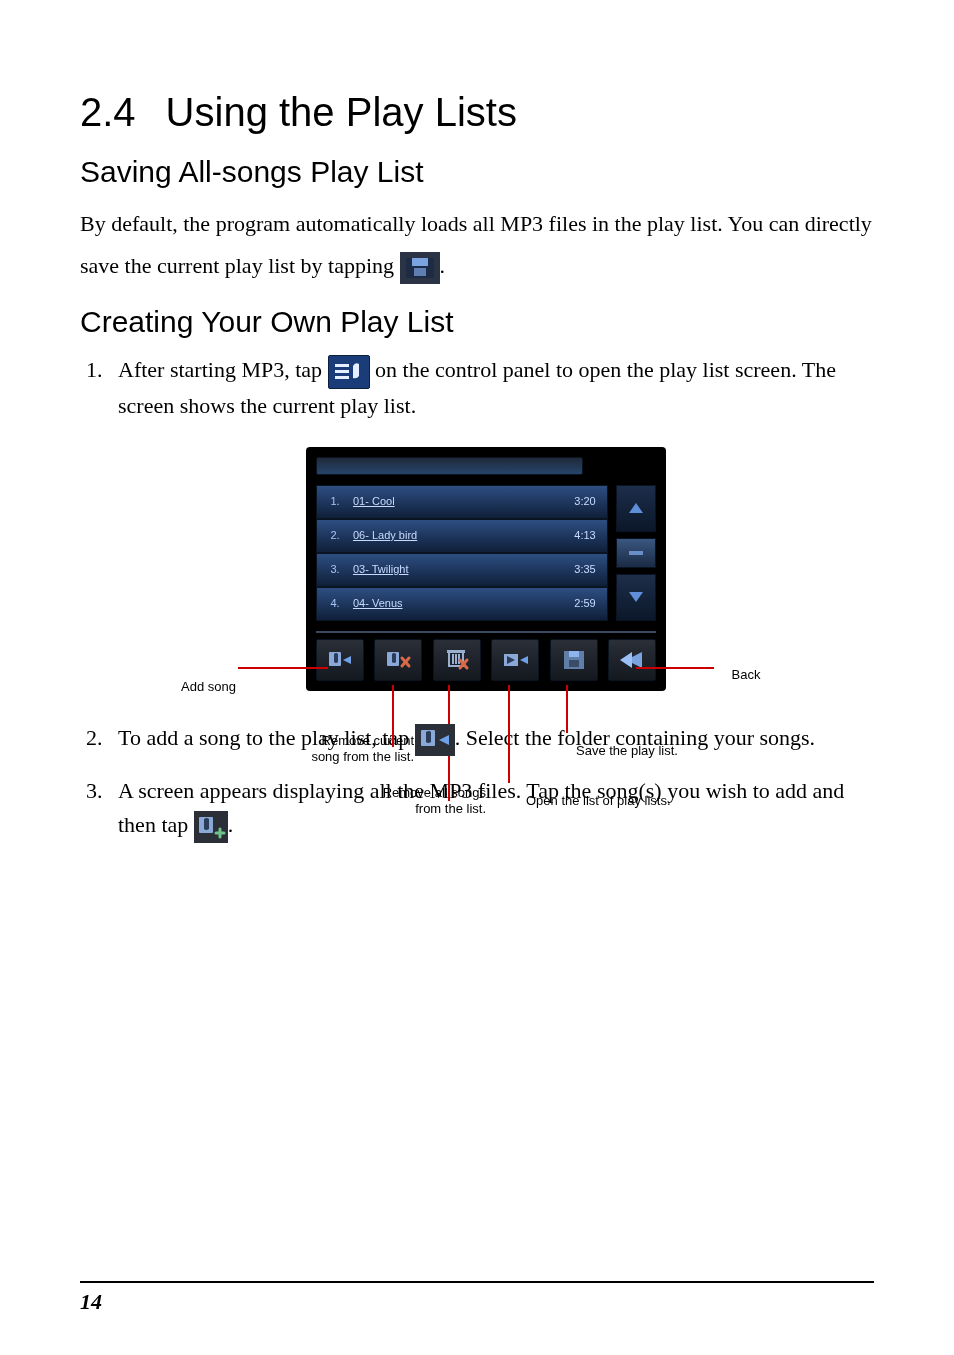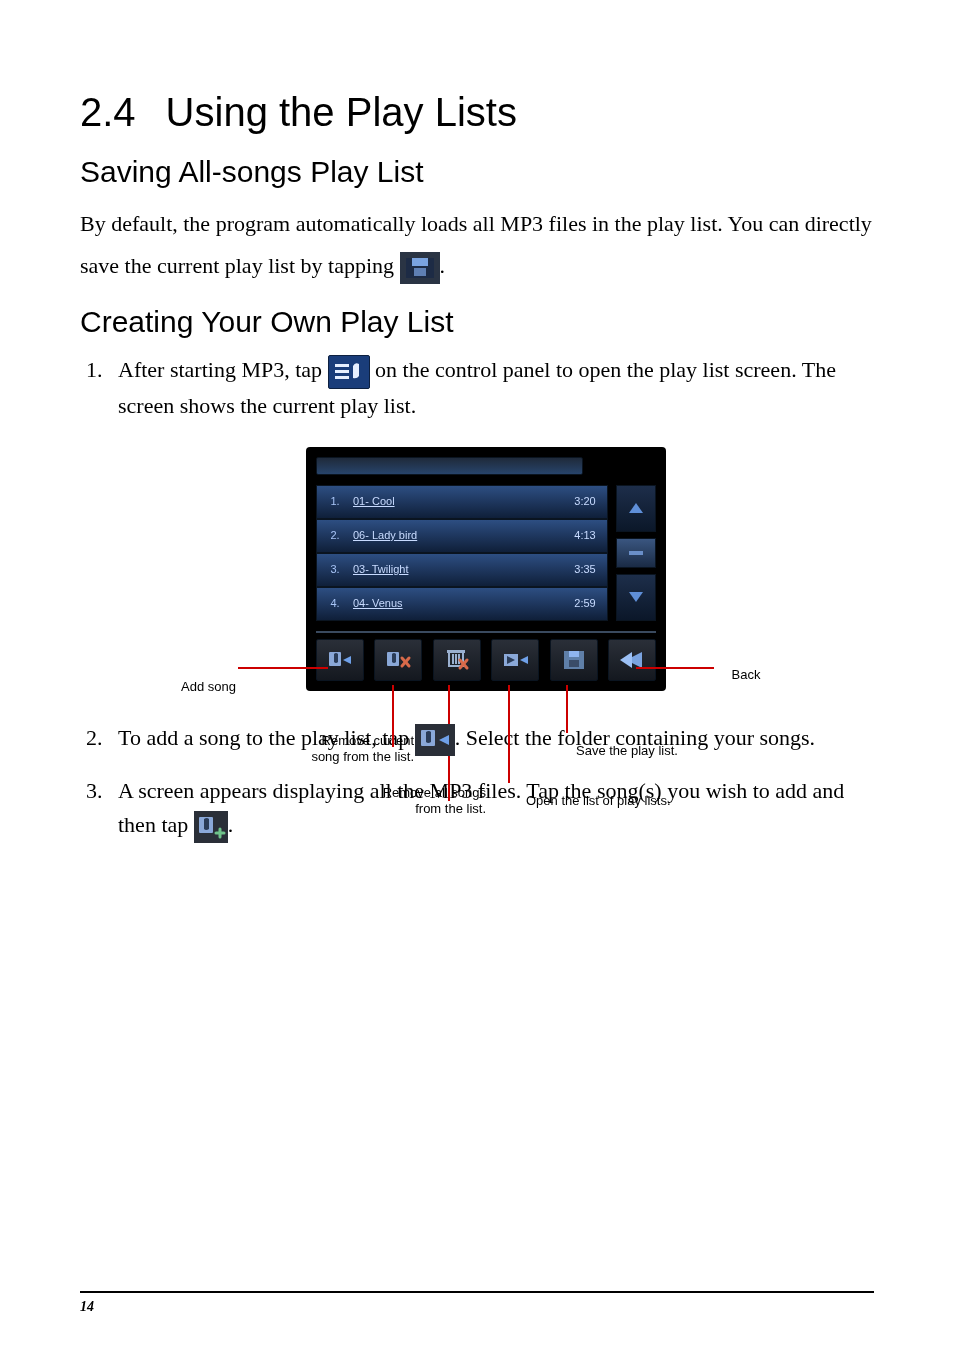--- a/index.html
+++ b/index.html
@@ -133,21 +133,21 @@
   }
   .cline { position:absolute; background:#cc0000; }
 
   .footer-line {
     border-top: 2px solid #000;
     margin-top: auto;
   }
   .page-num {
     font-style: italic;
     font-weight: bold;
-    font-size: 14px;
+    font-size: 22px;
     margin-top: 6px;
   }
 </style>
 </head>
 <body>
 
 <div class="page">
   <div class="content">
 
     <h1 class="section-number">

